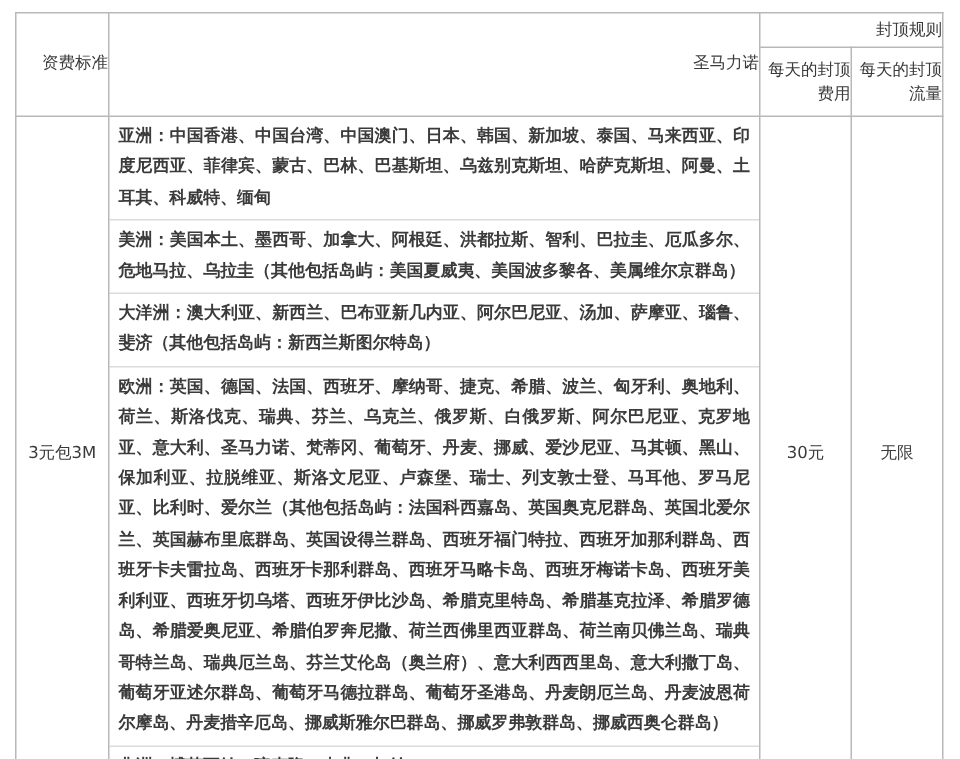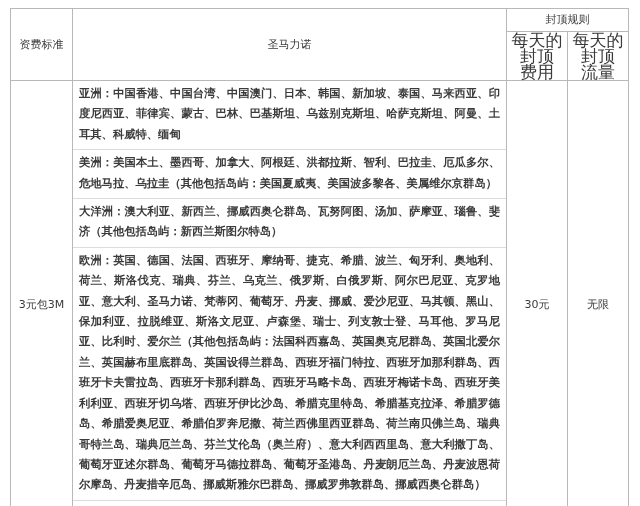--- a/index.html
+++ b/index.html
@@ -39,36 +39,36 @@
   table.rate-table th {
     border: 1px solid #b8b8b8;
     padding: 0;
     font-weight: normal;
     vertical-align: middle;
     color: #3a3a3a;
   }
 
   
   .hdr-cell {
-    text-align: center;
+    text-align: right;
     font-size: 11px;
     line-height: 16px;
     color: #3d3d3d;
     padding: 3px 2px;
   }
   .hdr-tall {
     height: 67px;
     font-family: Liberation Mono, monospace;
   }
   .hdr-group {
     height: 22px;
   }
   .hdr-sub {
     height: 45px;
-    font-size: 17px;
+    font-size: 11px;
     line-height: 16px;
   }
   .hdr-sub span {
     display: block;
   }
 
   
   .fee-cell {
     text-align: center;
     font-size: 11px;
@@ -132,21 +132,21 @@
       </tr>
     </thead>
 
     <tbody>
       <tr>
         <td class="fee-cell">3元包3M</td>
 
         <td class="regions-cell">
           <div class="region-block">亚洲：中国香港、中国台湾、中国澳门、日本、韩国、新加坡、泰国、马来西亚、印度尼西亚、菲律宾、蒙古、巴林、巴基斯坦、乌兹别克斯坦、哈萨克斯坦、阿曼、土耳其、科威特、缅甸</div>
           <div class="region-block">美洲：美国本土、墨西哥、加拿大、阿根廷、洪都拉斯、智利、巴拉圭、厄瓜多尔、危地马拉、乌拉圭（其他包括岛屿：美国夏威夷、美国波多黎各、美属维尔京群岛）</div>
-          <div class="region-block">大洋洲：澳大利亚、新西兰、挪威西奥仑群岛、瓦努阿图、汤加、萨摩亚、瑙鲁、斐济（其他包括岛屿：新西兰斯图尔特岛）</div>
+          <div class="region-block">大洋洲：澳大利亚、新西兰、巴布亚新几内亚、阿尔巴尼亚、汤加、萨摩亚、瑙鲁、斐济（其他包括岛屿：新西兰斯图尔特岛）</div>
           <div class="region-block">欧洲：英国、德国、法国、西班牙、摩纳哥、捷克、希腊、波兰、匈牙利、奥地利、荷兰、斯洛伐克、瑞典、芬兰、乌克兰、俄罗斯、白俄罗斯、阿尔巴尼亚、克罗地亚、意大利、圣马力诺、梵蒂冈、葡萄牙、丹麦、挪威、爱沙尼亚、马其顿、黑山、保加利亚、拉脱维亚、斯洛文尼亚、卢森堡、瑞士、列支敦士登、马耳他、罗马尼亚、比利时、爱尔兰（其他包括岛屿：法国科西嘉岛、英国奥克尼群岛、英国北爱尔兰、英国赫布里底群岛、英国设得兰群岛、西班牙福门特拉、西班牙加那利群岛、西班牙卡夫雷拉岛、西班牙卡那利群岛、西班牙马略卡岛、西班牙梅诺卡岛、西班牙美利利亚、西班牙切乌塔、西班牙伊比沙岛、希腊克里特岛、希腊基克拉泽、希腊罗德岛、希腊爱奥尼亚、希腊伯罗奔尼撒、荷兰西佛里西亚群岛、荷兰南贝佛兰岛、瑞典哥特兰岛、瑞典厄兰岛、芬兰艾伦岛（奥兰府）、意大利西西里岛、意大利撒丁岛、葡萄牙亚述尔群岛、葡萄牙马德拉群岛、葡萄牙圣港岛、丹麦朗厄兰岛、丹麦波恩荷尔摩岛、丹麦措辛厄岛、挪威斯雅尔巴群岛、挪威罗弗敦群岛、挪威西奥仑群岛）</div>
           <div class="region-block">非洲：博茨瓦纳、喀麦隆、南非、加纳</div>
         </td>
 
         <td class="fee-cell">30元</td>
 
         <td class="fee-cell">无限</td>
       </tr>
     </tbody>
   </table>

